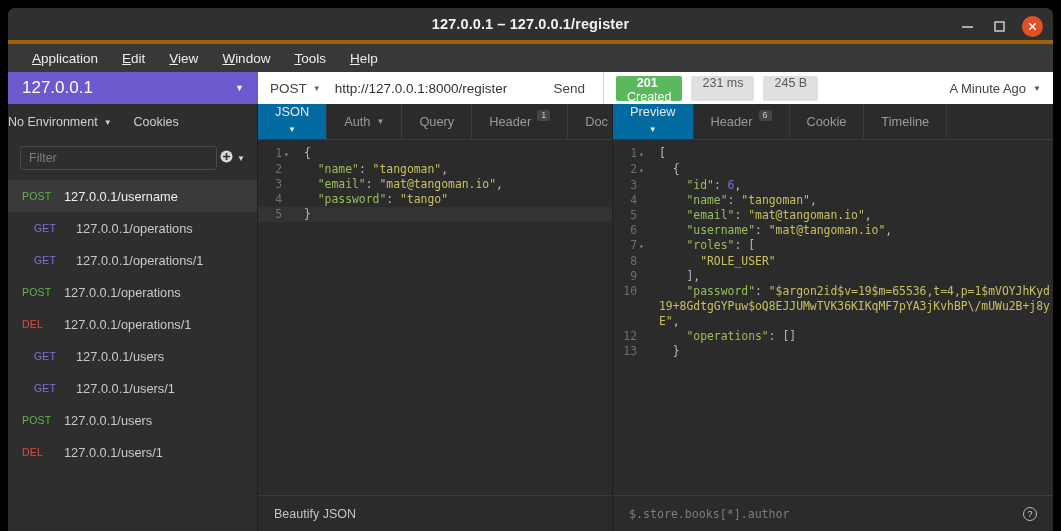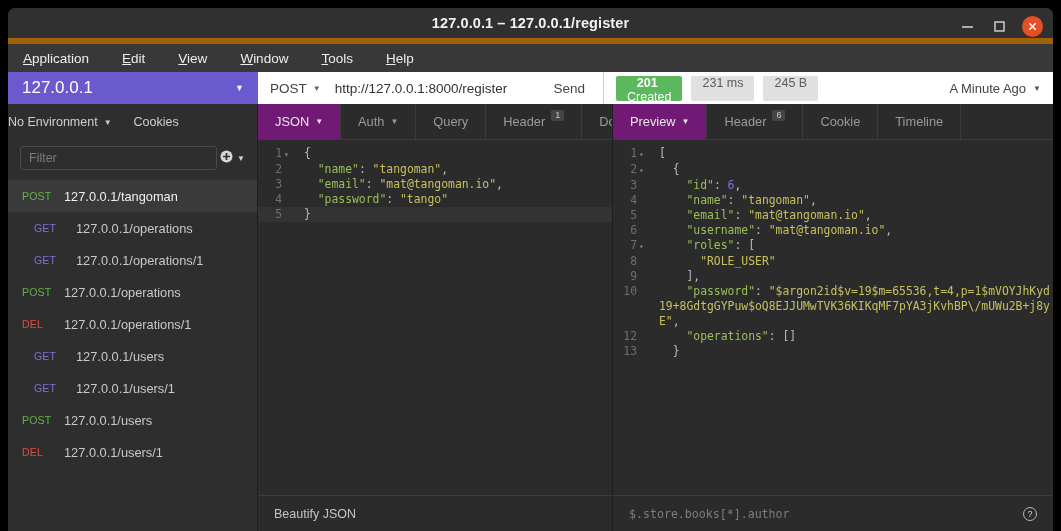--- a/index.html
+++ b/index.html
@@ -15,42 +15,42 @@
     background: #2b2b2b;
     border-radius: 7px 7px 0 0;
     overflow: hidden;
     display: flex; flex-direction: column;
   }
   
   .titlebar {
     height: 36px; background: #303030;
     display: flex; align-items: center; position: relative;
     flex: none;
-    border-bottom: 6px solid #a16207;
+    border-bottom: 4px solid #a16207;
   }
   .title-text {
     position: absolute; left: 0; right: 0; text-align: center;
     font-size: 14.5px; font-weight: bold; color: #f2f2f2;
     letter-spacing: .1px;
   }
   .winbtns {
     position: absolute; right: 10px; top: 0; height: 36px;
     display: flex; align-items: center; gap: 14px;
   }
   .wb { width: 18px; height: 18px; display: flex; align-items: center;
         justify-content: center; color: #d6d6d6; }
   .wb svg { display: block; }
   .wb-close {
     width: 21px; height: 21px; border-radius: 50%; background: #e34f26;
     color: #fff;
   }
   
   .menubar {
     height: 28px; background: #383838; display: flex; align-items: center;
-    padding-left: 8px; gap: 19px; flex: none;
+    padding-left: 17px; gap: 10px; flex: none;
   }
   .menuitem {
     font-size: 13.5px; color: #ededed; padding: 3px 7px; cursor: default;
   }
   .menuitem u { text-decoration: underline; }
   
   .toprow { height: 32px; display: flex; flex: none; }
   .ws-badge {
     width: 250px; background: #6a5acd; display: flex; align-items: center;
     padding: 0 14px; color: #fff; font-size: 17px;
@@ -126,21 +126,21 @@
   .res-panel { flex: 1; background: #2b2b2b; }
   .tabrow {
     height: 36px; display: flex; align-items: stretch; background: #2b2b2b;
     border-bottom: 1px solid #3b3b3b; position: relative; overflow: hidden;
   }
   .tab {
     display: flex; align-items: center; padding: 0 17px; gap: 6px;
     font-size: 12.8px; color: #9a9a9a; position: relative;
     border-right: 1px solid #3b3b3b;
   }
-  .tab.sel { color: #e8e8e8; border-right: 1px solid #3b3b3b; background: #701a75; }
+  .tab.sel { color: #e8e8e8; border-right: 1px solid #3b3b3b; background: #0369a1; flex-direction: column; }
   .tab .caret { font-size: 8px; }
   .tab .badge {
     font-size: 9px; color: #c8c8c8; background: #454545; border-radius: 2px;
     padding: 1px 4px; position: relative; top: -6px; line-height: 1;
   }
   .editor {
     flex: 1; overflow: hidden; font-family: "DejaVu Sans Mono", monospace;
     font-size: 11.4px; line-height: 15px; padding-top: 6px; position: relative;
   }
   .ln { display: flex; align-items: flex-start; }
@@ -255,21 +255,21 @@
                 <line x1="6.5" y1="3" x2="6.5" y2="10" stroke="#2e2e2e" stroke-width="1.7"></line>
                 <line x1="3" y1="6.5" x2="10" y2="6.5" stroke="#2e2e2e" stroke-width="1.7"></line>
               </svg>
           </span>
           <span class="caret">▼</span>
         </div>
       </div>
       <div class="reqlist" id="reqlist">
           <div class="reqitem active">
             <span class="m m-post">POST</span>
-            <span class="rname">127.0.0.1/tangoman</span>
+            <span class="rname">127.0.0.1/username</span>
           </div>
           <div class="reqitem">
             <span class="m m-get">GET</span>
             <span class="rname">127.0.0.1/operations</span>
           </div>
           <div class="reqitem">
             <span class="m m-get">GET</span>
             <span class="rname">127.0.0.1/operations/1</span>
           </div>
           <div class="reqitem">

